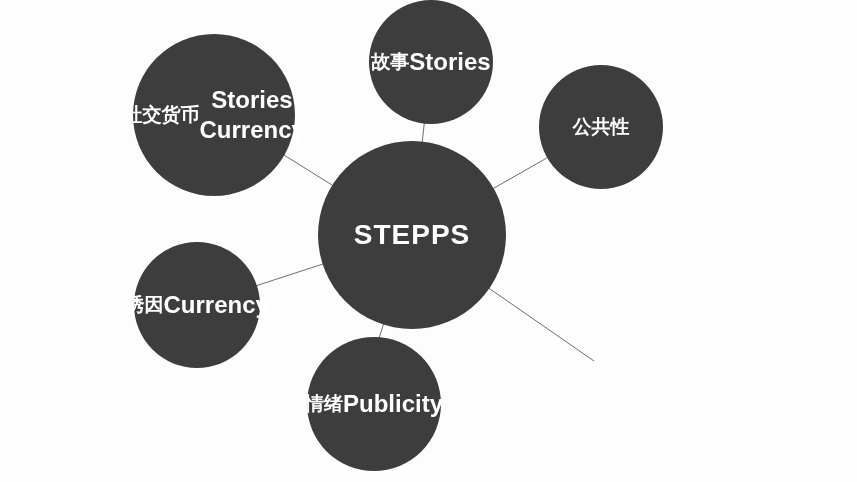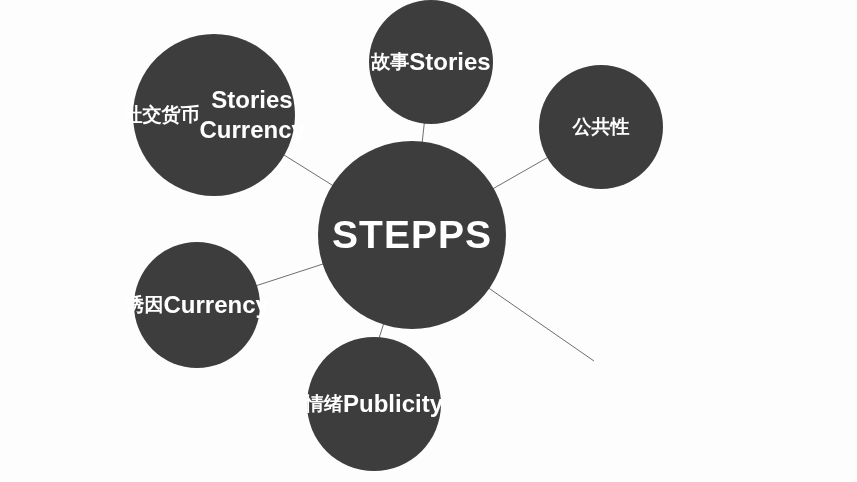--- a/index.html
+++ b/index.html
@@ -28,21 +28,21 @@
     z-index: 2;
     display: flex;
     flex-direction: row;
     align-items: center;
     justify-content: center;
     text-align: center;
     color: #ffffff;
     font-weight: 700;
   }
   .center-label {
-    font-size: 39px;
+    font-size: 28px;
     letter-spacing: 1px;
     line-height: 1.1;
   }
   .label-zh {
     font-size: 19px;
     line-height: 1.3;
     white-space: nowrap;
   }
   .label-en {
     font-size: 24px;

